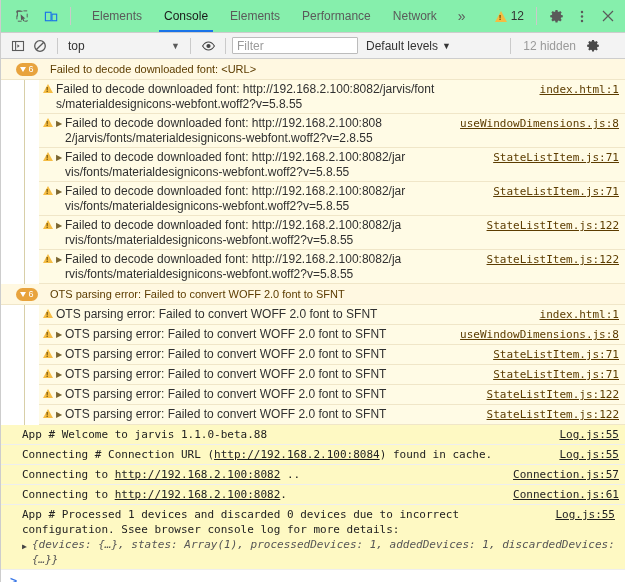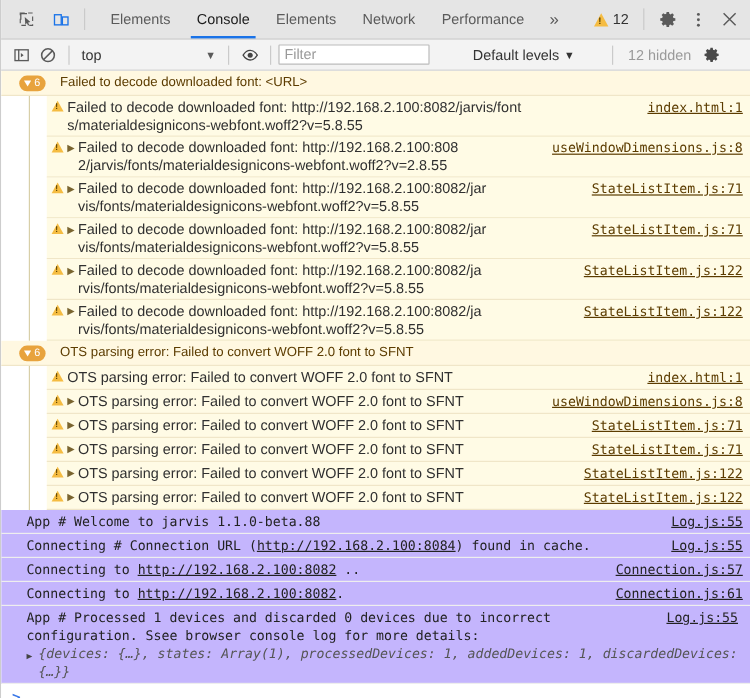--- a/index.html
+++ b/index.html
@@ -23,21 +23,21 @@
     border-left: 1px solid #cdcdcd;
     display: flex;
     flex-direction: column;
     background: #ffffff;
   }
 
   
   .tabbar {
     height: 33px;
     min-height: 33px;
-    background: #e5e5e5;
+    background: #86efac;
     border-bottom: 1px solid #cdcdcd;
     display: flex;
     align-items: stretch;
     box-sizing: border-box;
     position: relative;
   }
   .tb-icons {
     display: flex;
     align-items: center;
     padding-left: 8px;
@@ -168,31 +168,30 @@
     width: 126px;
     height: 17px;
     background: #fff;
     border: 1px solid #bcbcbc;
     border-radius: 1px;
     font-size: 12px;
     color: #9a9a9a;
     padding: 0 4px;
     box-sizing: border-box;
     display: flex;
-    align-items: flex-start;
+    align-items: center;
     font-family: "Liberation Sans", sans-serif;
   }
   .levels {
     display: flex;
     align-items: center;
     gap: 4px;
     font-size: 12px;
     color: #333;
     padding: 0 8px;
-    margin-left: 28px;
   }
   .levels .caret { font-size: 9px; }
   .hidden-count {
     font-size: 12px;
     color: #9a9a9a;
     padding: 0 6px;
     white-space: nowrap;
   }
   .fb-right {
     margin-left: auto;
@@ -328,21 +327,21 @@
     overflow: hidden;
   }
   .wrow .line2 {
     white-space: pre;
   }
 
   
   .lrow {
     display: flex;
     align-items: flex-start;
-    background: #c4b5fd;
+    background: #fef9c3;
     border-bottom: 1px solid #eeeeee;
     padding: 2px 0 2px 0;
     box-sizing: border-box;
     min-height: 17px;
     color: #222;
     font-family: "DejaVu Sans Mono", monospace;
     font-size: 11px;
     line-height: 15px;
   }
   .lrow .lpad { width: 21px; min-width: 21px; }
@@ -409,24 +408,24 @@
       <div class="tab">
           <span>Elements</span>
         </div>
       <div class="tab active">
           <span>Console</span>
         </div>
       <div class="tab">
           <span>Elements</span>
         </div>
       <div class="tab">
-          <span>Network</span>
+          <span>Performance</span>
         </div>
       <div class="tab">
-          <span>Performance</span>
+          <span>Network</span>
         </div>
       <div class="tab-more">
           <span>»</span>
         </div>
     </div>
     <div class="tb-right">
       <div class="warn-count">
         <span class="tri-warn"></span>
         <span>12</span>
       </div>

